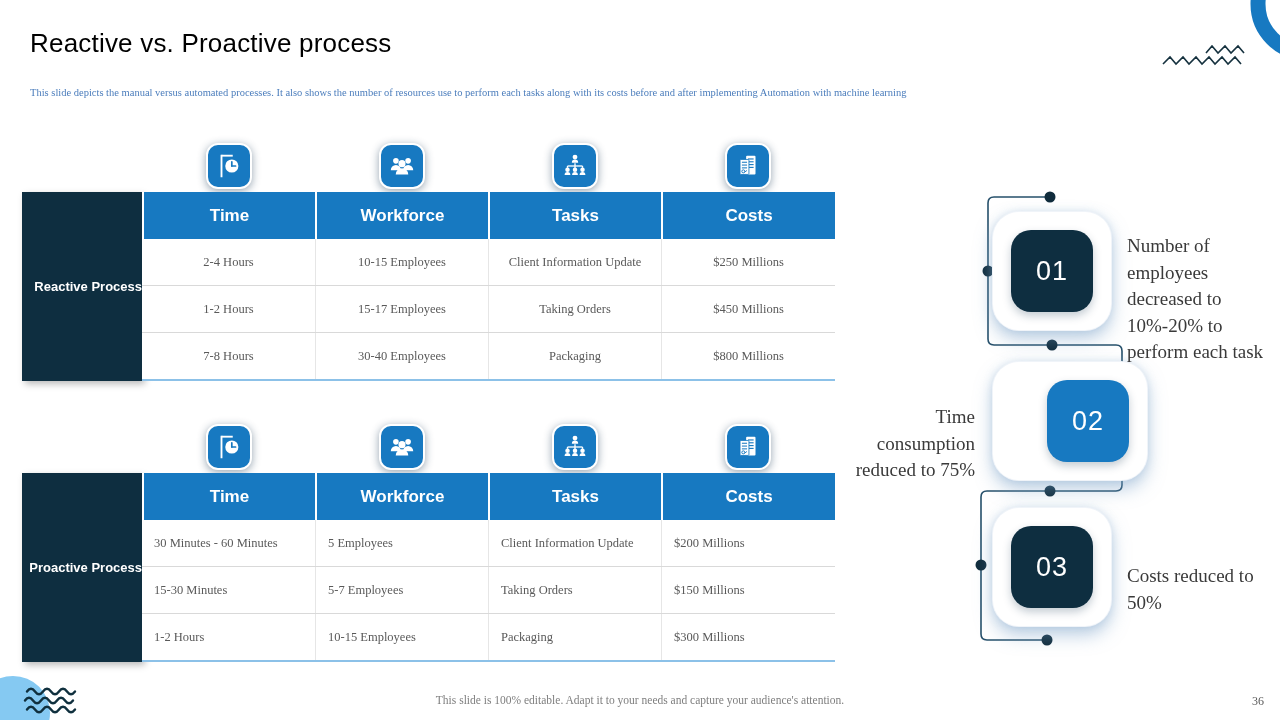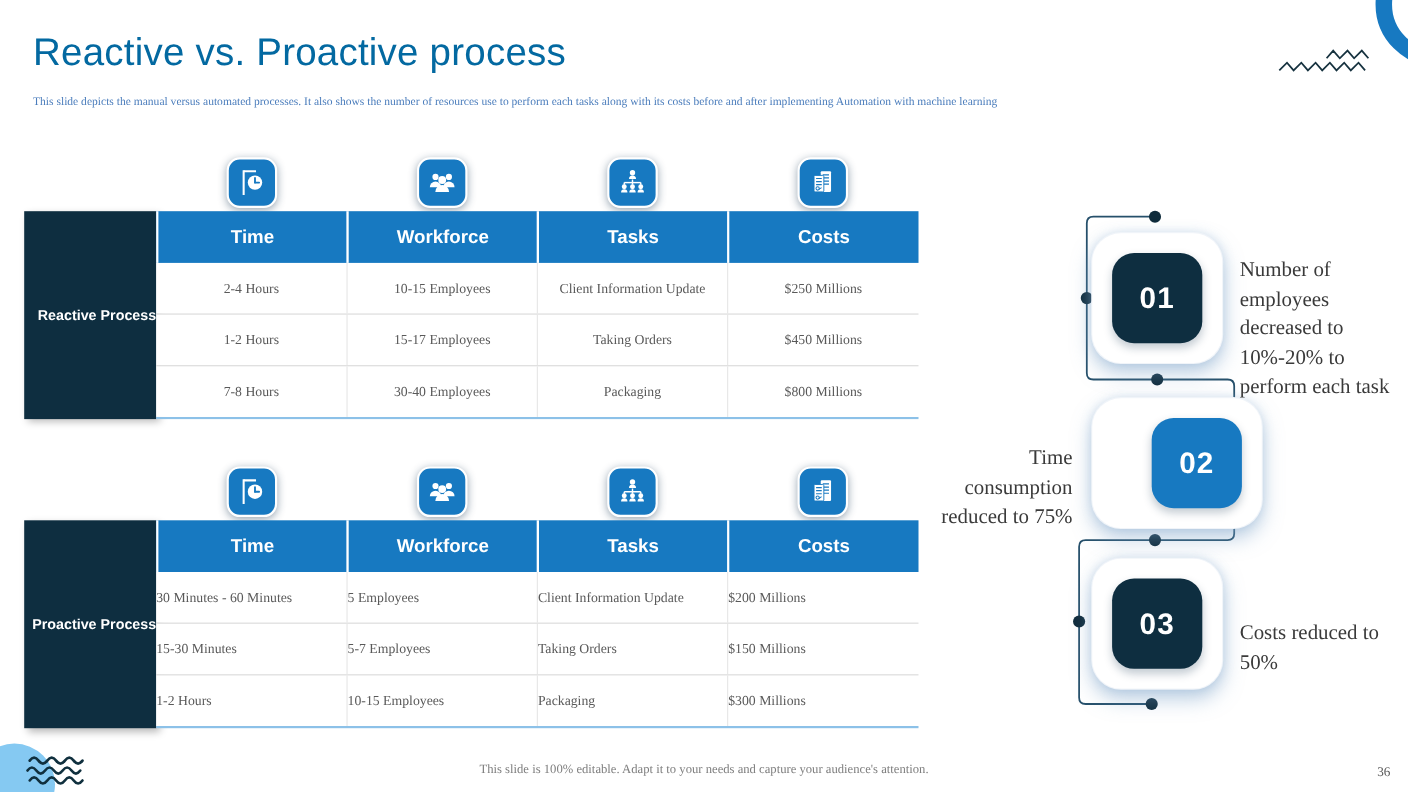--- a/index.html
+++ b/index.html
@@ -1,20 +1,20 @@
 <!DOCTYPE html>
 <html><head>
 <meta charset="utf-8">
 <style>
   html,body{margin:0;padding:0;background:#ffffff;}
   .slide{position:relative;width:1280px;height:720px;background:#ffffff;overflow:hidden;
          font-family:"Liberation Sans",sans-serif;}
 
   
-  .title{position:absolute;left:30px;top:28px;font-size:35px;color:#0369a1;font-weight:400;letter-spacing:.2px;}
+  .title{position:absolute;left:30px;top:28px;font-size:26px;color:#000000;font-weight:400;letter-spacing:.2px;}
   .subtitle{position:absolute;left:30px;top:87px;font-family:"Liberation Serif",serif;
             font-size:10.5px;color:#4b7dbc;white-space:nowrap;}
 
   
   .process-block{position:absolute;left:22px;width:813px;}
   #block-reactive{top:143px;}
   #block-proactive{top:424px;}
   .icons-row{display:grid;grid-template-columns:120px 173px 173px 173px 174px;height:49px;}
   .icon-cell{display:flex;align-items:flex-start;justify-content:center;}
   .badge{width:46px;height:46px;box-sizing:border-box;background:#1779c1;border:2.5px solid #ffffff;
@@ -27,30 +27,30 @@
              box-shadow:3px 3px 7px rgba(0,0,0,.28);}
   .cols{border-bottom:2px solid #8cc1e8;}
   .hdr-row,.trow{display:grid;grid-template-columns:173px 173px 173px 174px;}
   .hdr{background:#1779c1;color:#ffffff;font-weight:700;font-size:17px;height:47px;
        display:flex;align-items:center;justify-content:center;border-left:2px solid #ffffff;box-sizing:border-box;}
   .trow{background:#ffffff;}
   .trow + .trow{border-top:1px solid #d9d9d9;}
   .cell{height:46px;box-sizing:border-box;display:flex;align-items:center;justify-content:center;
         font-family:"Liberation Serif",serif;font-size:12.5px;color:#595959;border-left:1px solid #e6e6e6;}
   .cell:first-child{border-left:none;}
-  .align-left .cell{justify-content:flex-start;}
+  .align-left .cell{justify-content:flex-start;padding-left:12px;}
 
   
   .connector{position:absolute;left:940px;top:180px;}
   .tl-card{position:absolute;left:993px;width:118px;height:118px;background:#ffffff;border-radius:26px;
            box-shadow:0 0 0 1px #f0f4f9, 0 9px 18px rgba(120,160,200,.5), 0 0 10px rgba(140,175,210,.35);
            display:flex;align-items:center;justify-content:center;}
   #card-1{top:212px;} #card-2{top:362px;padding-left:36px;} #card-3{top:508px;}
   .tl-square{width:82px;height:82px;border-radius:20px;display:flex;align-items:center;justify-content:center;
-             color:#ffffff;font-weight:700;font-size:27px;letter-spacing:1px;
+             color:#ffffff;font-weight:400;font-size:27px;letter-spacing:1px;
              box-shadow:0 4px 8px rgba(20,50,80,.25);}
   .sq-navy{background:#0e2e40;} .sq-blue{background:#1779c1;}
   .tl-note{position:absolute;font-family:"Liberation Serif",serif;font-size:19px;color:#3a3a3a;line-height:1.4;}
   #note-1{left:1127px;top:233px;width:152px;}
   #note-2{left:843px;top:404px;width:132px;text-align:right;}
   #note-3{left:1127px;top:563px;width:160px;}
 
   
   .footer{position:absolute;left:0;right:0;top:694px;text-align:center;
           font-family:"Liberation Serif",serif;font-size:11.5px;color:#7e7e7e;}

